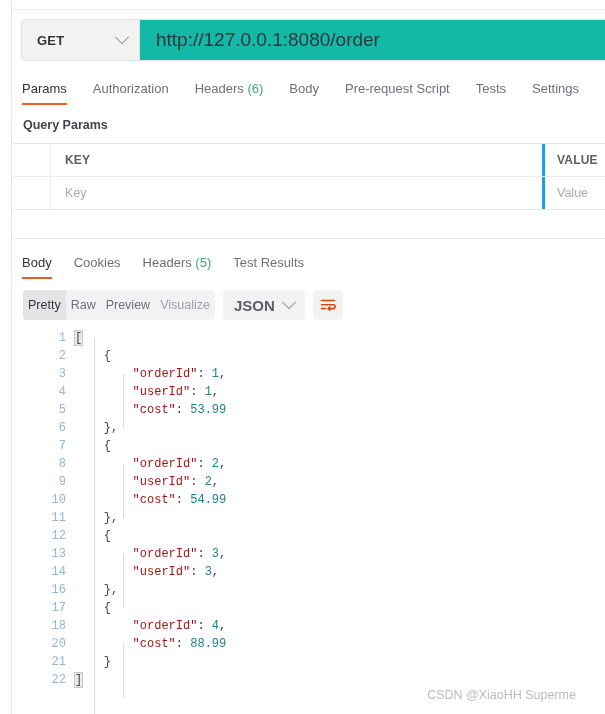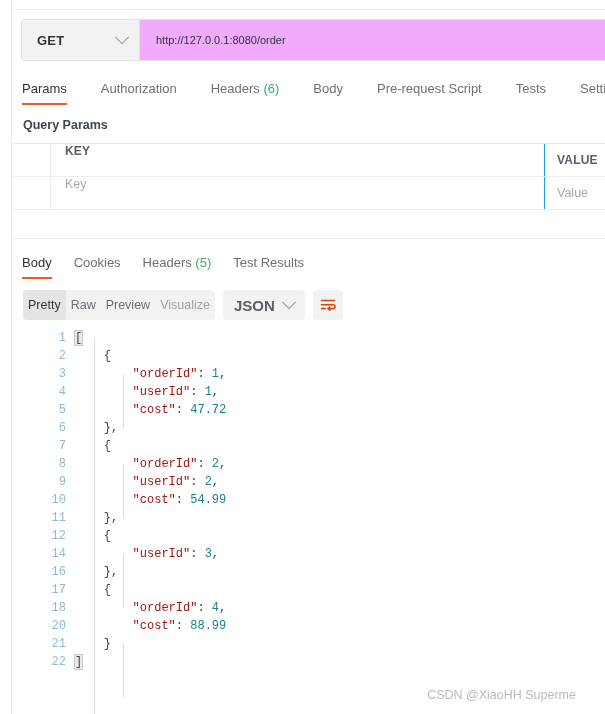--- a/index.html
+++ b/index.html
@@ -80,31 +80,31 @@
     width: 9px; height: 9px;
     border-right: 1.4px solid #9a9a9a;
     border-bottom: 1.4px solid #9a9a9a;
     transform: rotate(45deg) translate(-2px,-2px);
   }
   .url-box {
     flex: 1;
     display: flex;
     align-items: center;
     padding-left: 16px;
-    background: #f0abfc;
-    font-size: 11px;
+    background: #14b8a6;
+    font-size: 19px;
     color: #32363b;
     cursor: text;
   }
 
   
   .req-tabs {
     display: flex;
     align-items: flex-end;
-    gap: 34px;
+    gap: 26px;
     margin: 14px 0 0 9px;
     height: 30px;
     font-size: 13px;
   }
   .rtab {
     position: relative;
     padding-bottom: 9px;
     color: #6b7177;
     cursor: pointer;
     white-space: nowrap;
@@ -142,22 +142,23 @@
   }
   .prow:last-child { border-bottom: none; }
   .pcell-check {
     width: 38px;
     border-right: 1px solid #ededed;
     box-sizing: border-box;
   }
   .pcell-key {
     flex: 1;
     display: flex;
+    align-items: center;
     padding-left: 14px;
-    border-right: 1px solid #0ea5e9;
+    border-right: 3px solid #0ea5e9;
     box-sizing: border-box;
   }
   .pcell-val {
     width: 60px;
     display: flex;
     align-items: center;
     padding-left: 12px;
     box-sizing: border-box;
   }
   .hdr-text {
@@ -395,21 +396,21 @@
           <div class="cline">
             <div class="gutter">3</div>
             <div class="codetext">        <span class="k">"orderId"</span><span class="p">: </span><span class="n">1</span><span class="p">,</span></div>
           </div>
           <div class="cline">
             <div class="gutter">4</div>
             <div class="codetext">        <span class="k">"userId"</span><span class="p">: </span><span class="n">1</span><span class="p">,</span></div>
           </div>
           <div class="cline">
             <div class="gutter">5</div>
-            <div class="codetext">        <span class="k">"cost"</span><span class="p">: </span><span class="n">47.72</span></div>
+            <div class="codetext">        <span class="k">"cost"</span><span class="p">: </span><span class="n">53.99</span></div>
           </div>
           <div class="cline">
             <div class="gutter">6</div>
             <div class="codetext">    <span class="p">},</span></div>
           </div>
           <div class="cline">
             <div class="gutter">7</div>
             <div class="codetext">    <span class="p">{</span></div>
           </div>
           <div class="cline">
@@ -426,20 +427,24 @@
           </div>
           <div class="cline">
             <div class="gutter">11</div>
             <div class="codetext">    <span class="p">},</span></div>
           </div>
           <div class="cline">
             <div class="gutter">12</div>
             <div class="codetext">    <span class="p">{</span></div>
           </div>
           <div class="cline">
+            <div class="gutter">13</div>
+            <div class="codetext">        <span class="k">"orderId"</span><span class="p">: </span><span class="n">3</span><span class="p">,</span></div>
+          </div>
+          <div class="cline">
             <div class="gutter">14</div>
             <div class="codetext">        <span class="k">"userId"</span><span class="p">: </span><span class="n">3</span><span class="p">,</span></div>
           </div>
           <div class="cline">
             <div class="gutter">16</div>
             <div class="codetext">    <span class="p">},</span></div>
           </div>
           <div class="cline">
             <div class="gutter">17</div>
             <div class="codetext">    <span class="p">{</span></div>

